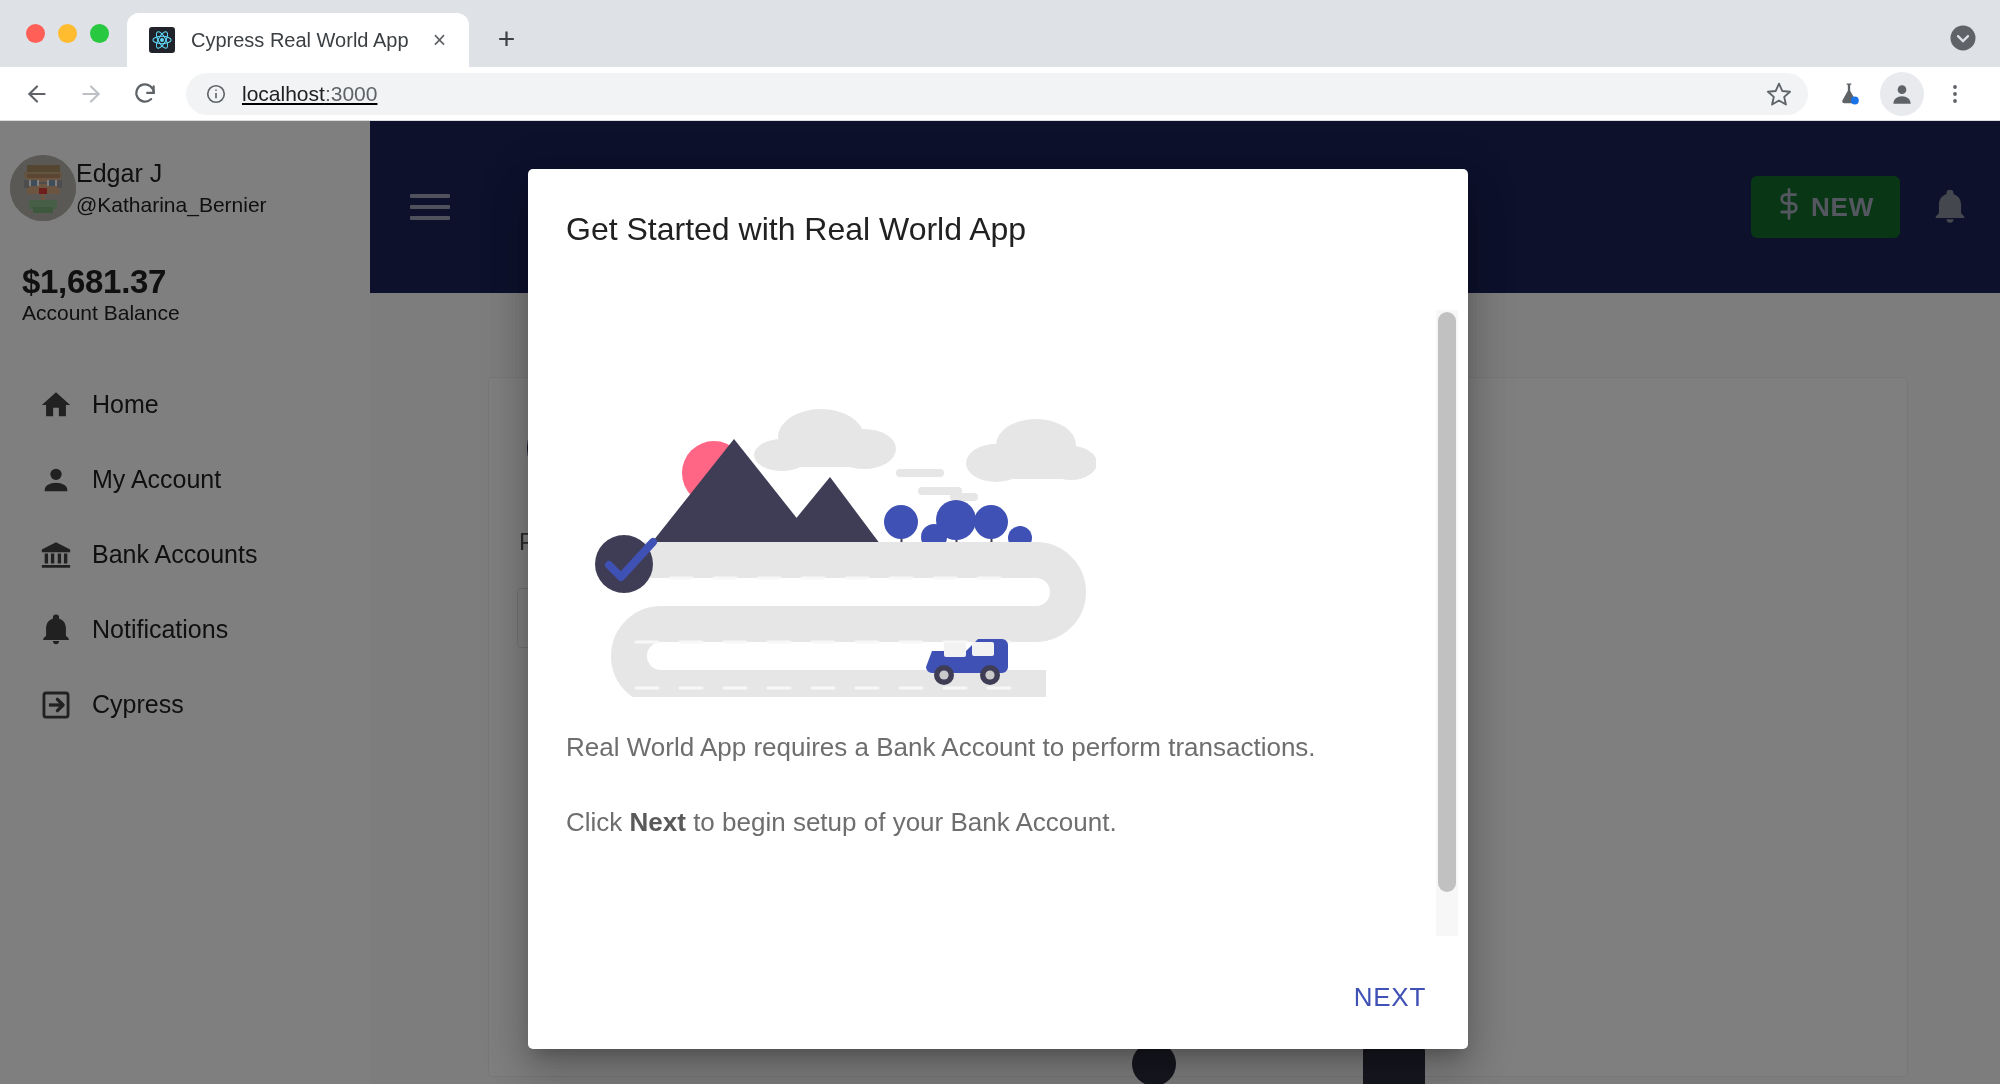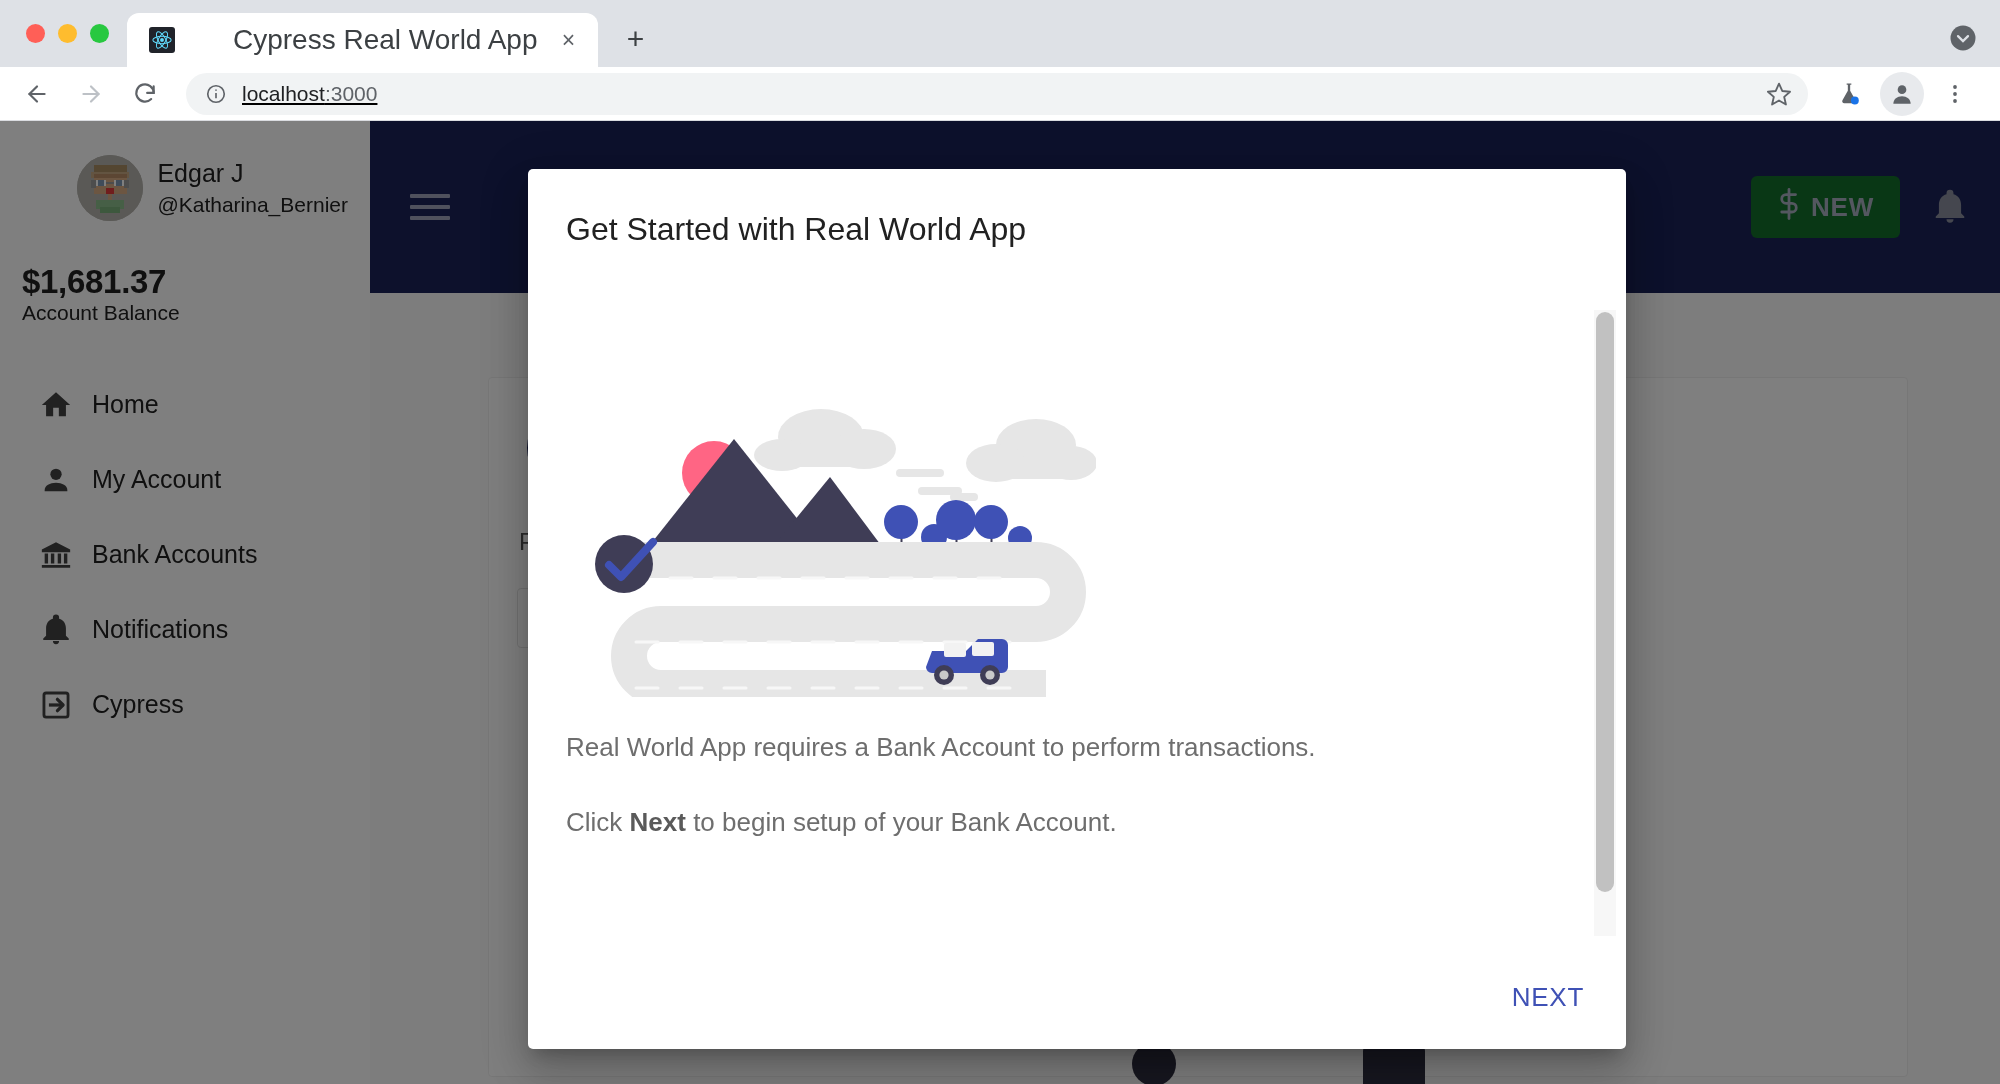--- a/index.html
+++ b/index.html
@@ -41,22 +41,22 @@
     position: relative;
   }
   .tab-favicon {
     width: 26px; height: 26px;
     background: #20232a;
     border-radius: 3px;
     display: flex; align-items: center; justify-content: center;
     flex: none;
   }
   .tab-title {
-    font-size: 28px; color: #3c4043;
-    white-space: nowrap; flex: 1; margin-left: 42px;
+    font-size: 20px; color: #3c4043;
+    white-space: nowrap; flex: 1;
   }
   .tab-close {
     width: 30px; height: 30px; flex: none;
     display: flex; align-items: center; justify-content: center;
     color: #5f6368; font-size: 23px; line-height: 1;
   }
   .newtab {
     width: 48px; height: 48px; margin-left: 14px; margin-bottom: 4px;
     display: flex; align-items: center; justify-content: center;
     color: #3c4043; font-size: 30px; font-weight: 300;
@@ -118,23 +118,22 @@
     background: #fafafa;
   }
 
   .sidebar {
     position: absolute; left: 0; top: 0;
     width: 370px; height: 963px;
     background: #ffffff;
     padding-top: 22px;
   }
   .user-row {
-    display: flex; align-items: center; gap: 14px;
-    padding: 12px 22px 0 39px;
-    justify-content: flex-end;
+    display: flex; align-items: center; 
+    padding: 12px 22px 0 10px;
   }
   .avatar-box {
     width: 66px; height: 66px; border-radius: 50%;
     overflow: hidden; flex: none;
     background: #b5b3ad;
     display:flex; align-items:center; justify-content:center;
   }
   .user-meta { display: flex; flex-direction: column; gap: 4px; }
   .user-name { font-size: 25px; color: #212121; line-height: 1.2; }
   .user-handle { font-size: 21px; color: #212121; line-height: 1.2; }
@@ -226,21 +225,21 @@
 
   
   .backdrop {
     position: absolute; inset: 0;
     background: rgba(0,0,0,0.5);
     z-index: 50;
   }
   .modal {
     position: absolute;
     left: 528px; top: 48px;
-    width: 1098px; height: 880px;
+    width: 940px; height: 880px;
     background: #ffffff;
     border-radius: 5px;
     box-shadow: 0 11px 15px -7px rgba(0,0,0,.2), 0 24px 38px 3px rgba(0,0,0,.14), 0 9px 46px 8px rgba(0,0,0,.12);
     z-index: 60;
     display: flex; flex-direction: column;
   }
   .modal-title {
     padding: 42px 38px 24px 38px;
     font-size: 32px; color: #212121;
   }

